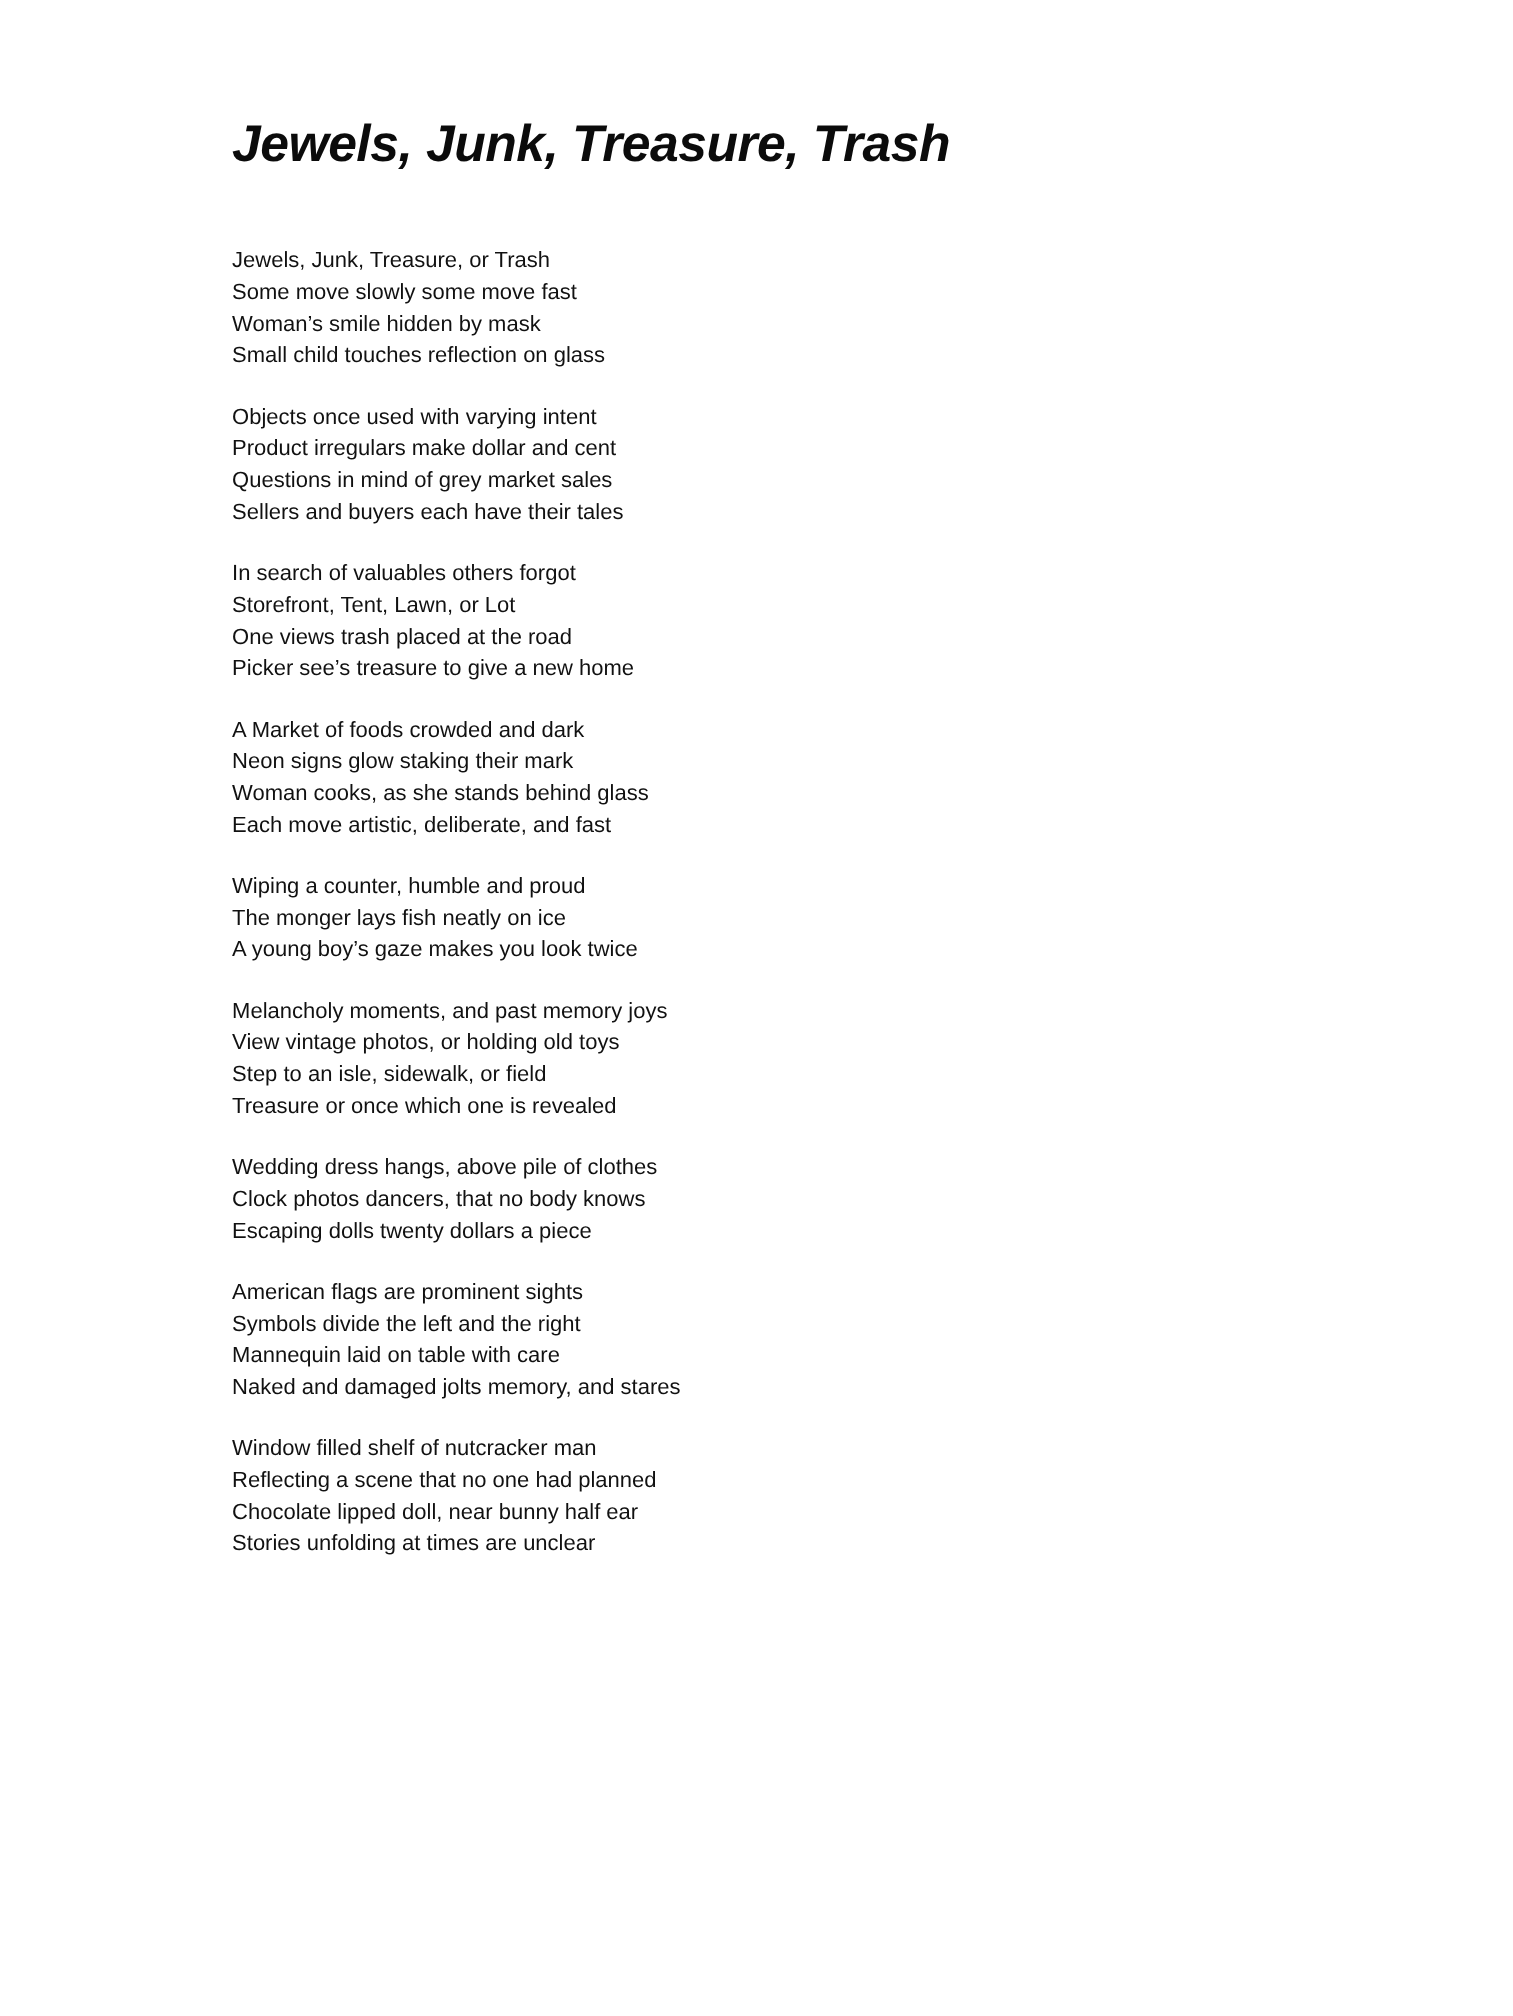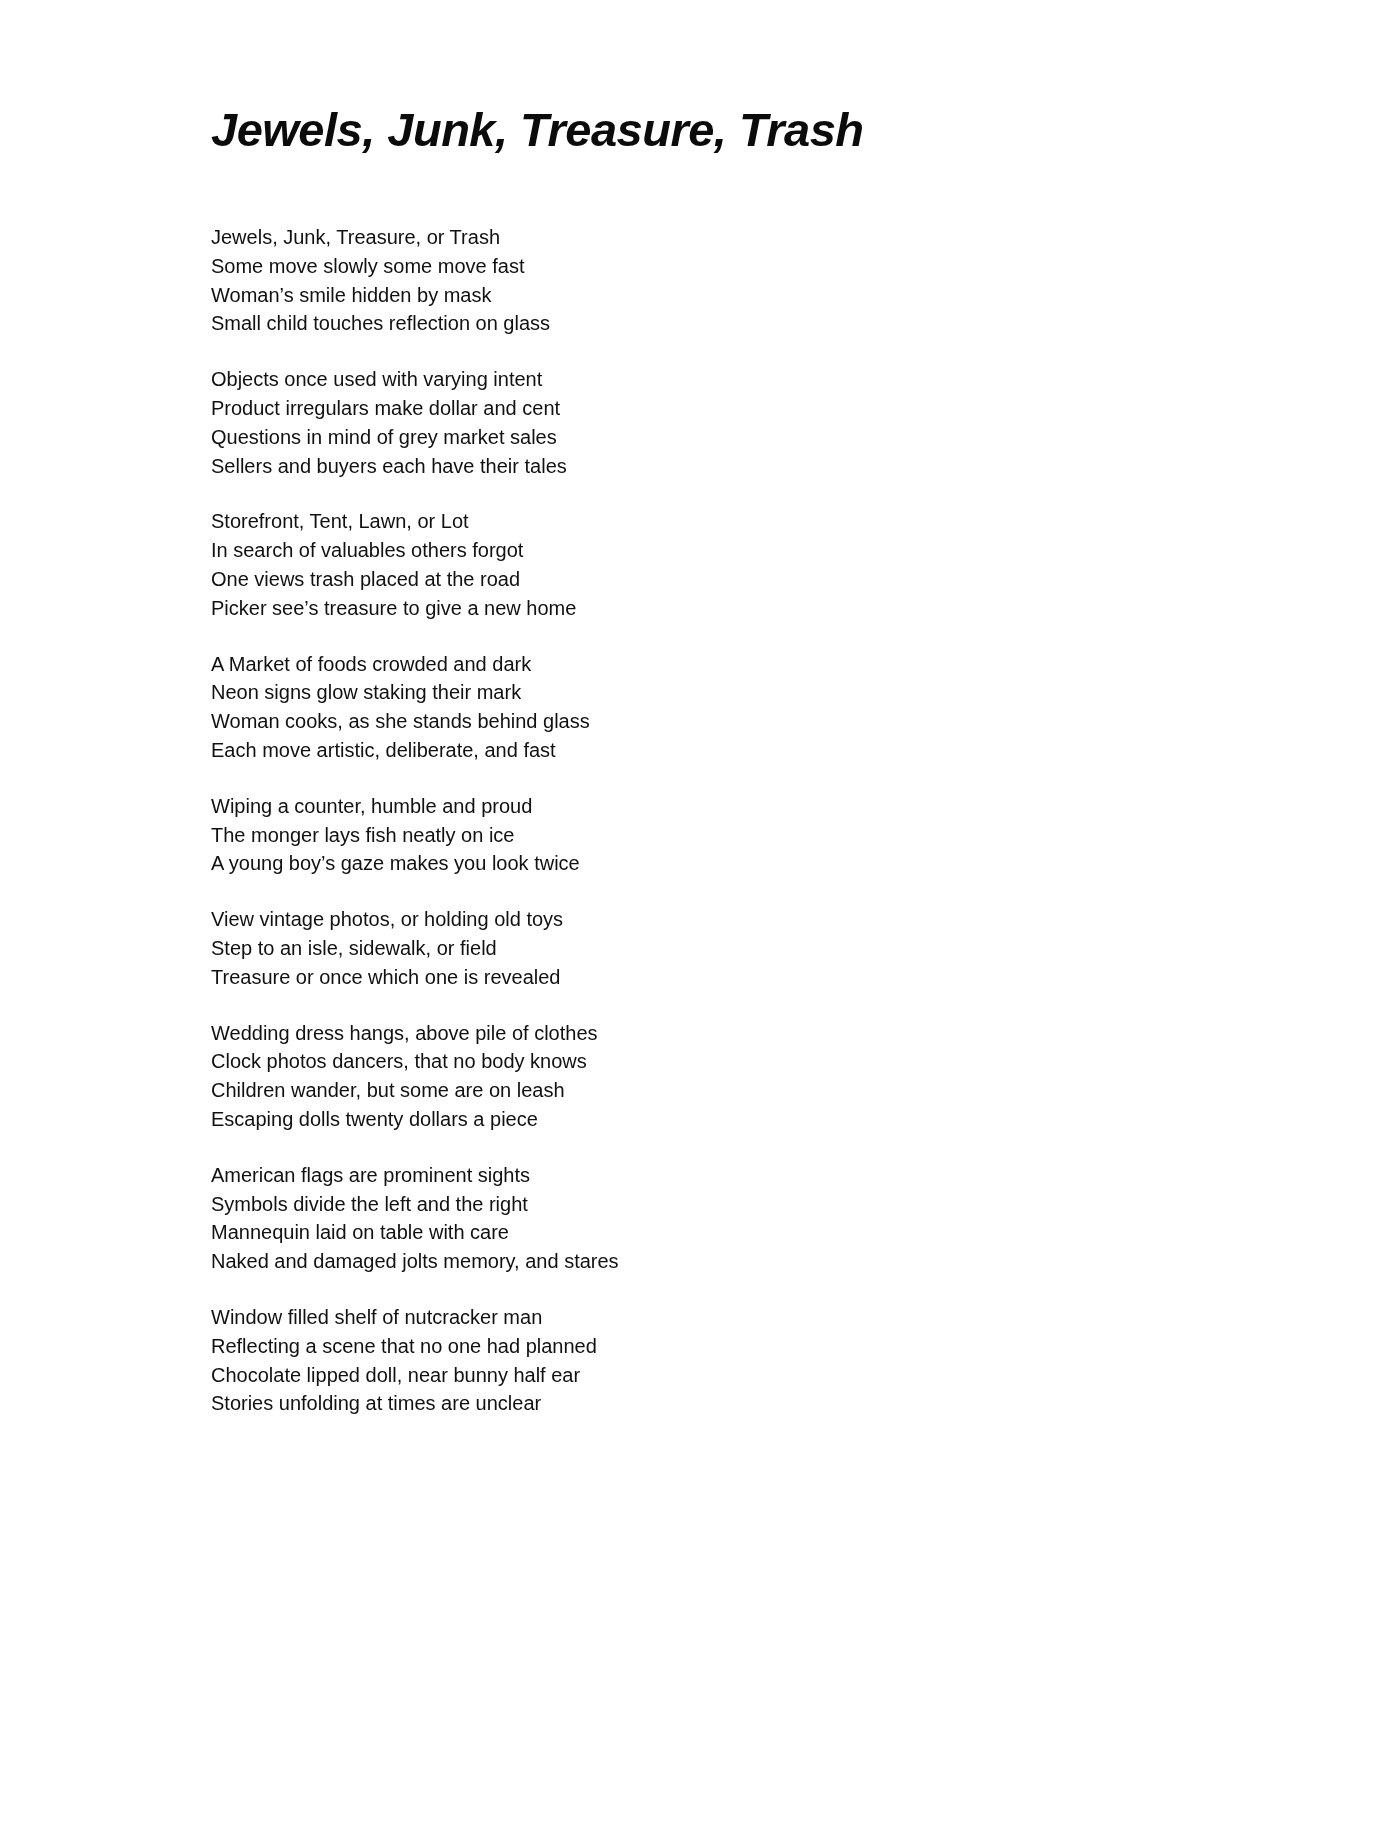--- a/index.html
+++ b/index.html
@@ -52,45 +52,45 @@
         <div class="line">Woman’s smile hidden by mask</div>
         <div class="line">Small child touches reflection on glass</div>
       </div>
       <div class="stanza">
         <div class="line">Objects once used with varying intent</div>
         <div class="line">Product irregulars make dollar and cent</div>
         <div class="line">Questions in mind of grey market sales</div>
         <div class="line">Sellers and buyers each have their tales</div>
       </div>
       <div class="stanza">
+        <div class="line">In search of valuables others forgot</div>
         <div class="line">Storefront, Tent, Lawn, or Lot</div>
-        <div class="line">In search of valuables others forgot</div>
         <div class="line">One views trash placed at the road</div>
         <div class="line">Picker see’s treasure to give a new home</div>
       </div>
       <div class="stanza">
         <div class="line">A Market of foods crowded and dark</div>
         <div class="line">Neon signs glow staking their mark</div>
         <div class="line">Woman cooks, as she stands behind glass</div>
         <div class="line">Each move artistic, deliberate, and fast</div>
       </div>
       <div class="stanza">
         <div class="line">Wiping a counter, humble and proud</div>
         <div class="line">The monger lays fish neatly on ice</div>
         <div class="line">A young boy’s gaze makes you look twice</div>
       </div>
       <div class="stanza">
+        <div class="line">Melancholy moments, and past memory joys</div>
         <div class="line">View vintage photos, or holding old toys</div>
         <div class="line">Step to an isle, sidewalk, or field</div>
         <div class="line">Treasure or once which one is revealed</div>
       </div>
       <div class="stanza">
         <div class="line">Wedding dress hangs, above pile of clothes</div>
         <div class="line">Clock photos dancers, that no body knows</div>
-        <div class="line">Children wander, but some are on leash</div>
         <div class="line">Escaping dolls twenty dollars a piece</div>
       </div>
       <div class="stanza">
         <div class="line">American flags are prominent sights</div>
         <div class="line">Symbols divide the left and the right</div>
         <div class="line">Mannequin laid on table with care</div>
         <div class="line">Naked and damaged jolts memory, and stares</div>
       </div>
       <div class="stanza">
         <div class="line">Window filled shelf of nutcracker man</div>

